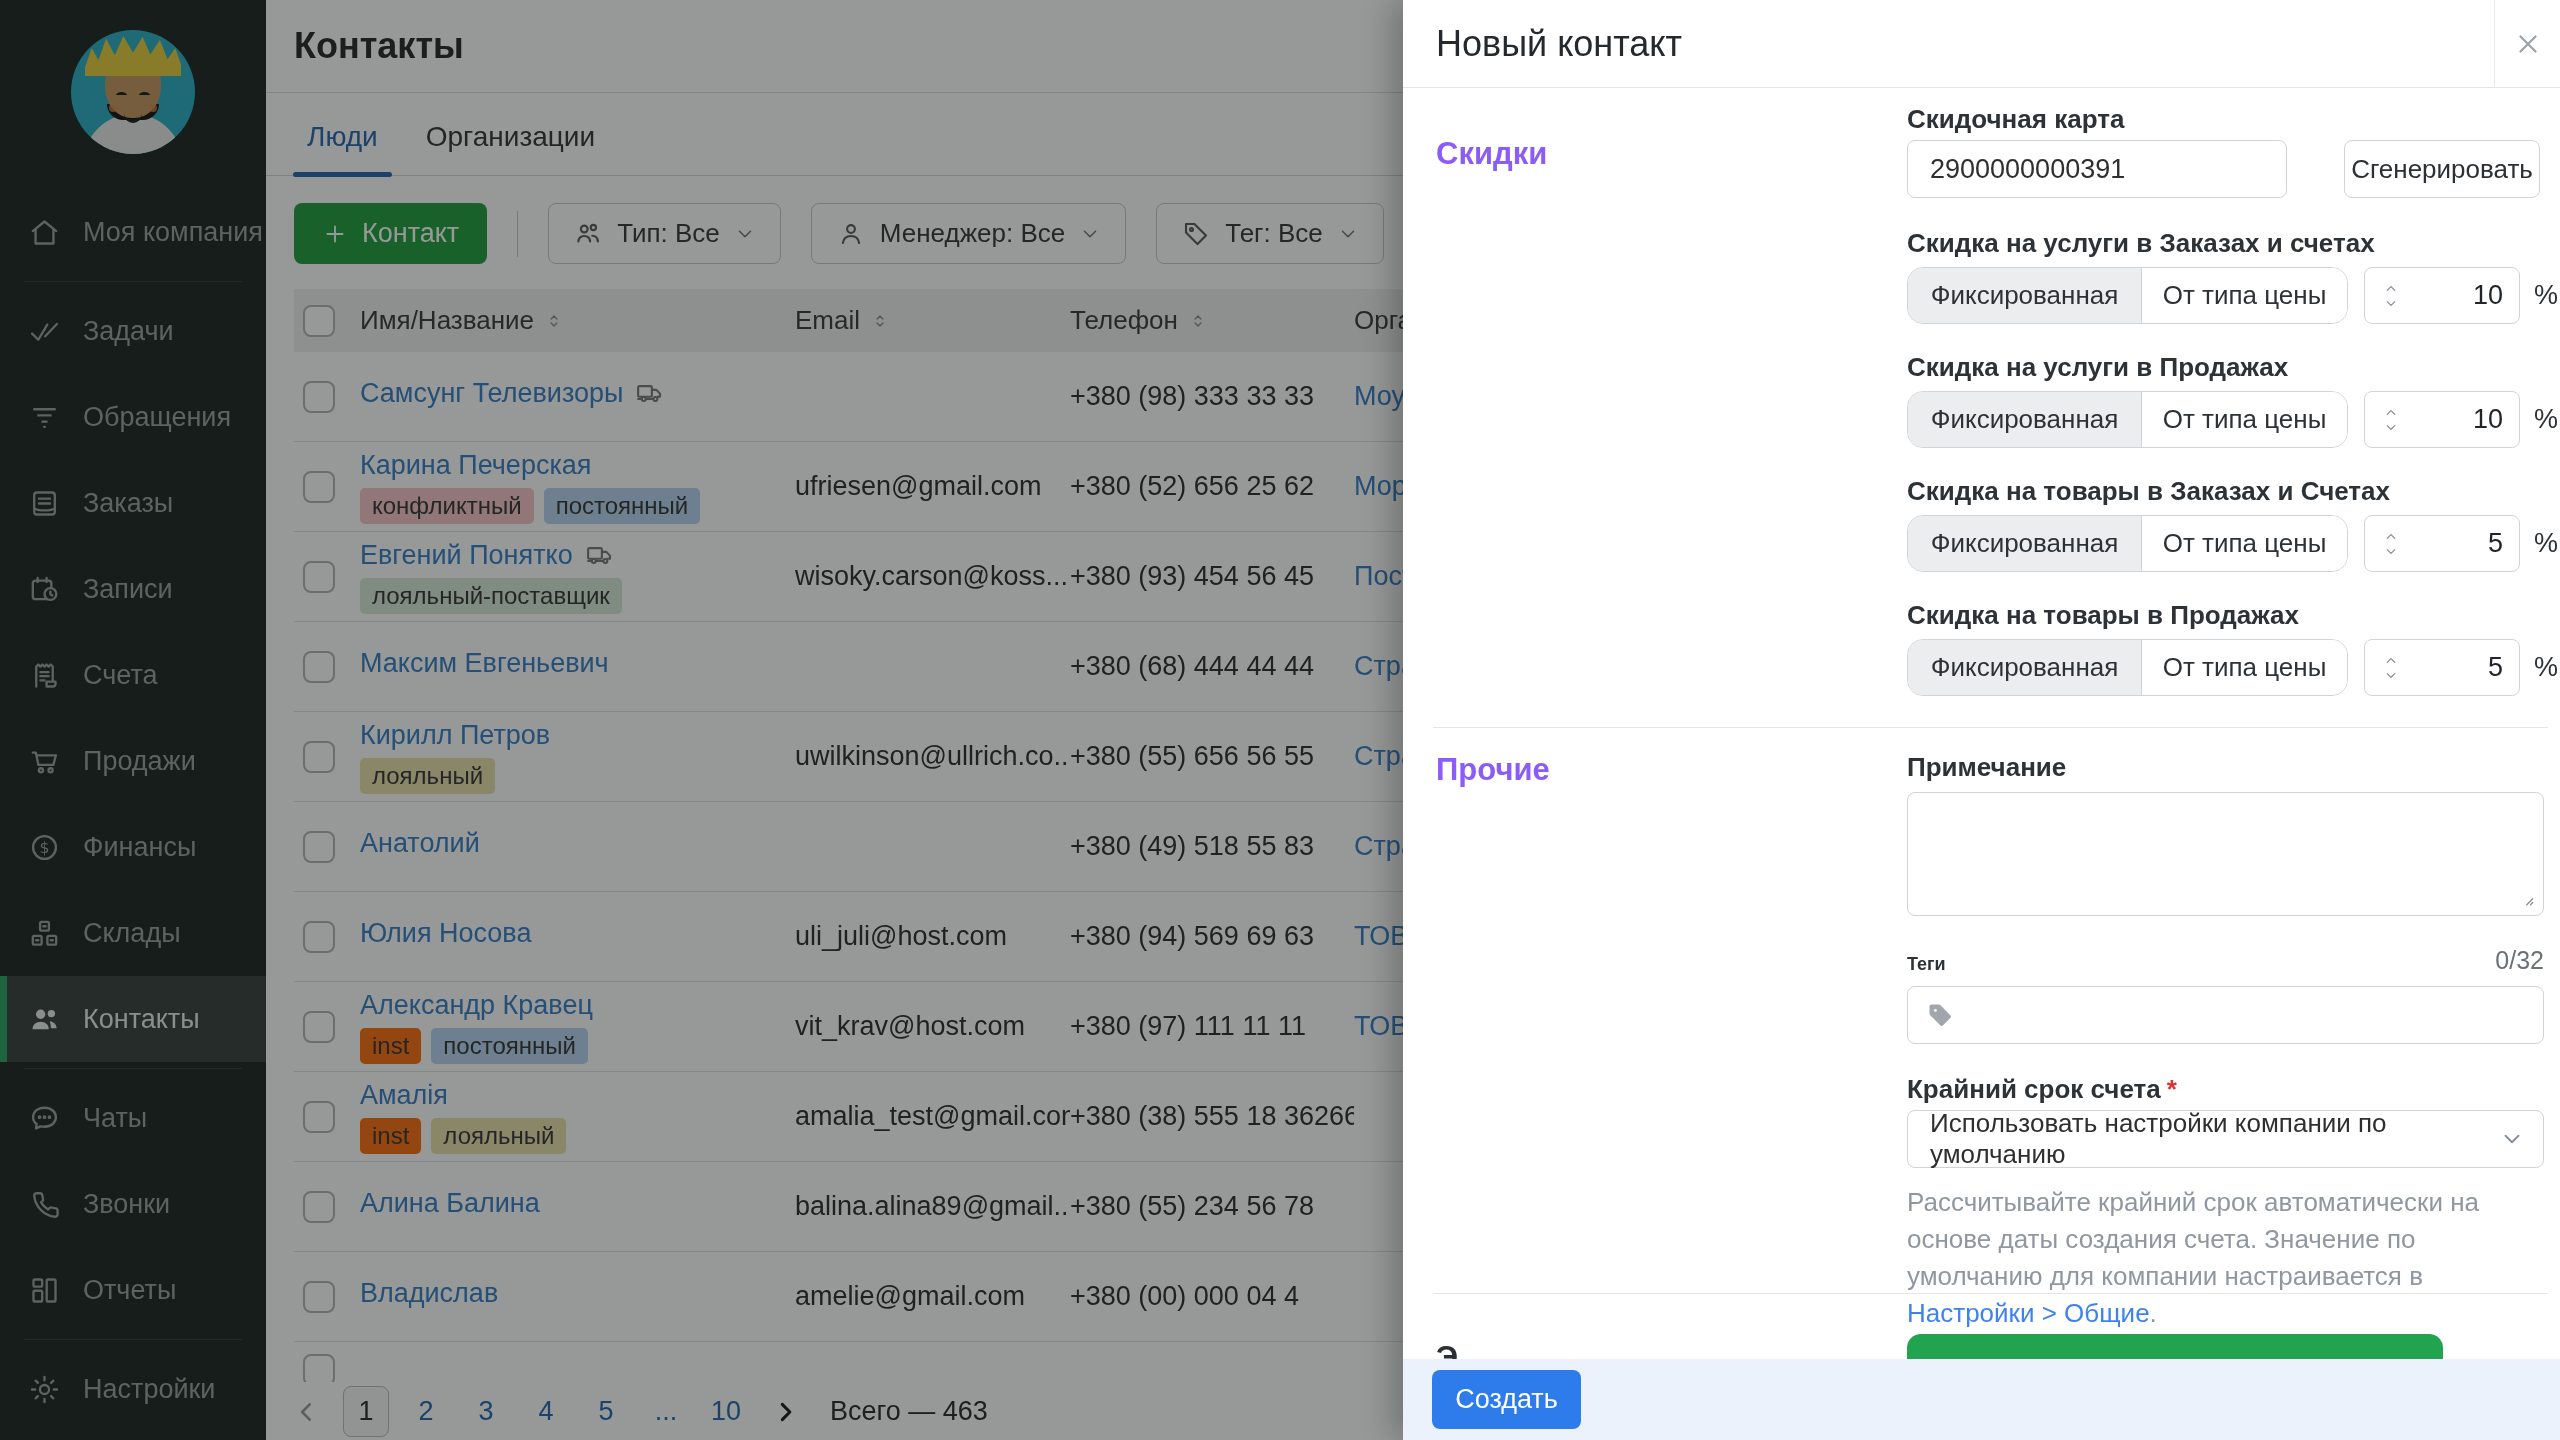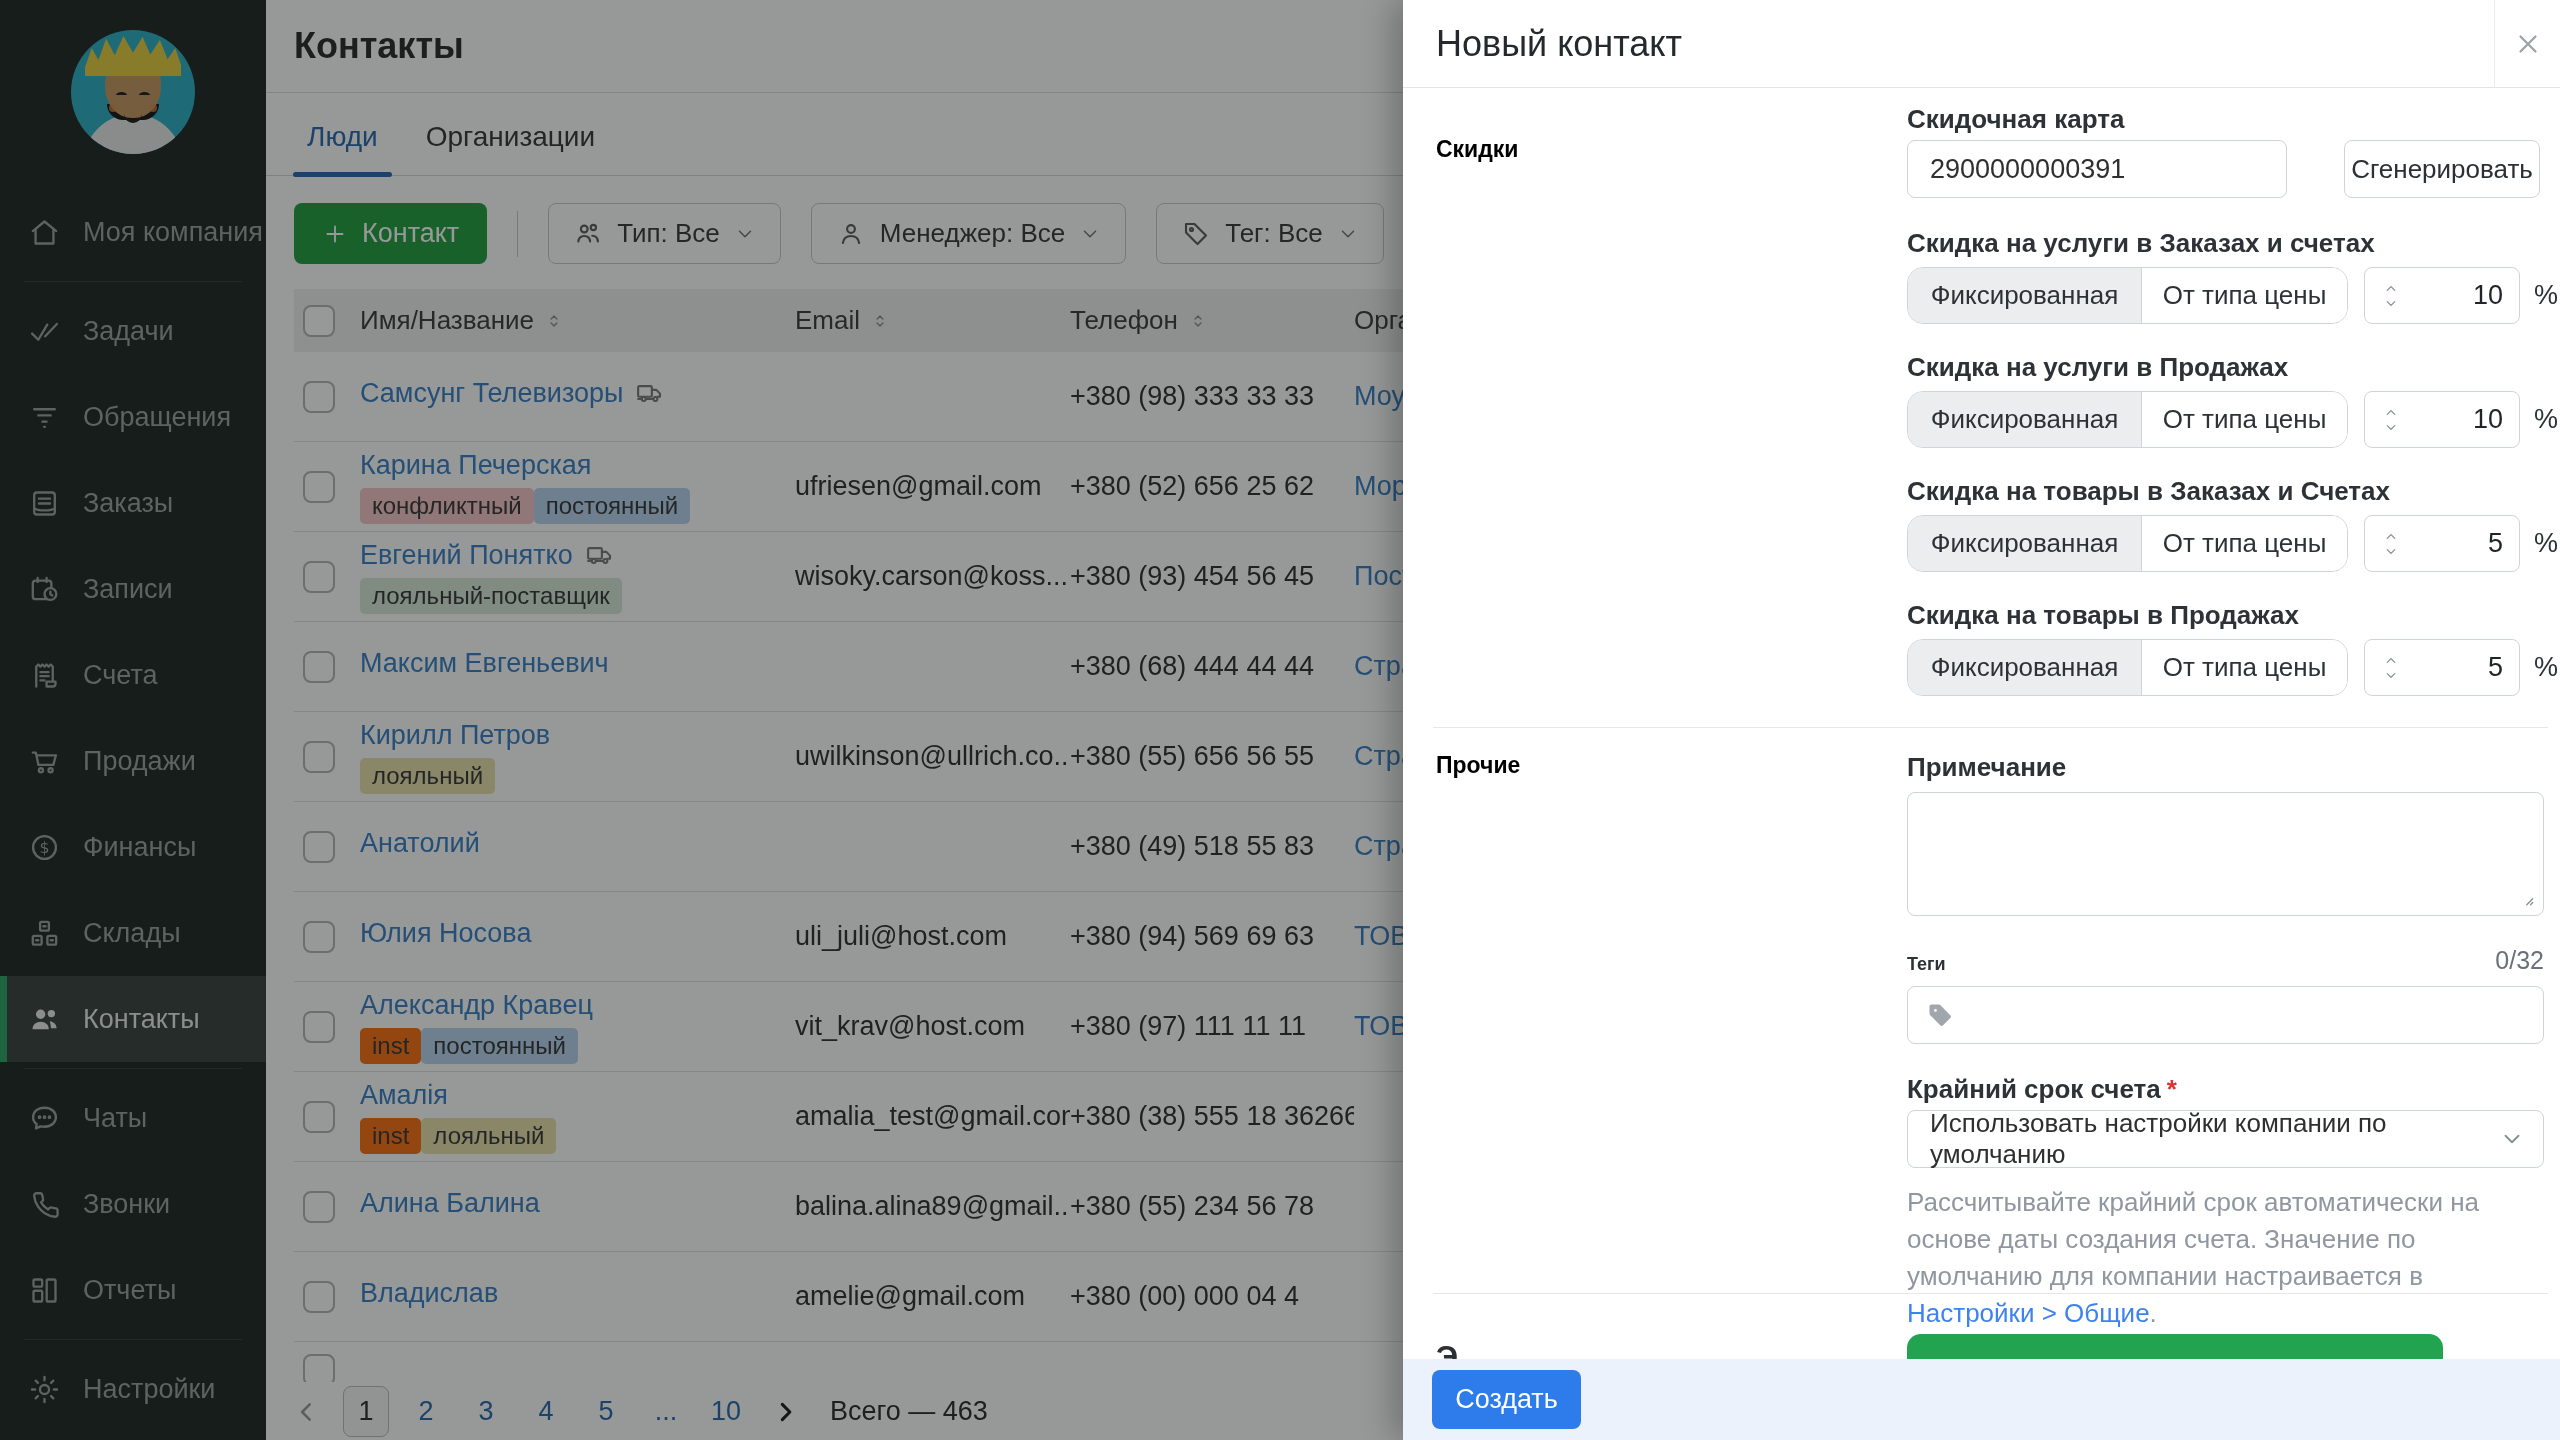--- a/index.html
+++ b/index.html
@@ -51,21 +51,21 @@
   .c-email{width:275px;flex:none}
   .c-phone{width:284px;flex:none}
   .c-org{flex:1;overflow:hidden;white-space:nowrap}
   .sort{color:#8b9197}
   .checkbox{width:32px;height:32px;border:2px solid #b5b5b5;border-radius:8px;background:#fff;display:inline-block;cursor:pointer}
   .t-row{display:flex;align-items:center;height:90px;border-bottom:1px solid #e0e0e0}
   .row-name{display:flex;flex-direction:column;justify-content:flex-end;gap:7px}
   .nm{display:flex;align-items:center;gap:12px;white-space:nowrap}
   .link{color:#3b82c4;font-size:27px;text-decoration:none;cursor:pointer}
   .truck{color:#7b7b7b}
-  .tags{display:flex;}
+  .tags{display:flex;gap:10px}
   .tags:empty{display:none}
   .tag{font-size:24px;line-height:1;padding:6px 12px;border-radius:5px;color:#3a3a3a;white-space:nowrap}
   .tag-red{background:#f5c6c6}.tag-blue{background:#b9d5ef}.tag-green{background:#d8e9d8}
   .tag-yellow{background:#e8e2ae}.tag-lightgreen{background:#f97316}
   .cell{font-size:27px;color:#333;overflow:hidden;white-space:nowrap}
   .t-partial{height:40px;overflow:hidden;padding:12px 0 0 9px}
   .pagination{position:absolute;left:28px;right:0;bottom:0;height:57px;background:#fff;display:flex;align-items:center}
   .pg-prev{color:#9a9a9a;margin-right:16px;cursor:pointer}
   .pg-next{color:#1f1f1f;margin:0 16px;cursor:pointer}
   .pg-num{min-width:46px;text-align:center;font-size:27px;color:#2b6cb0;margin:0 7px;padding:9px 0;cursor:pointer}
@@ -74,21 +74,21 @@
 
   .overlay{position:absolute;inset:0;background:rgba(8,10,10,.42);z-index:5}
 
   
   .drawer{position:absolute;top:0;right:0;width:1157px;height:1440px;background:#fff;z-index:10;box-shadow:-10px 0 30px rgba(0,0,0,.25)}
   .d-head{position:absolute;top:0;left:0;right:0;height:88px;border-bottom:1px solid #e4e4e4;background:#fff;z-index:4}
   .d-title{position:absolute;left:33px;top:0;line-height:88px;font-size:36px;font-weight:500;color:#24292e}
   .d-close-sep{position:absolute;right:65px;top:0;width:1px;height:88px;background:#ececec}
   .d-close{position:absolute;right:0;top:0;width:65px;height:88px;display:flex;align-items:center;justify-content:center;color:#9aa0a6;cursor:pointer}
   .d-body{position:absolute;top:88px;left:0;right:0;bottom:0;overflow:hidden}
-  .sec-label{position:absolute;left:33px;font-size:23px;font-weight:600;color:#000000}
+  .sec-label{position:absolute;left:33px;font-size:31px;font-weight:600;color:#8b5cf6}
   .f-label{position:absolute;font-size:26px;font-weight:600;color:#2d3237}
   .fld{position:absolute;border:1px solid #cfd4d9;border-radius:8px;background:#fff;font-size:27px;color:#2f2f2f}
   #card-input{left:504px;top:52px;width:380px;height:58px;padding:0 22px;font-family:"Liberation Sans",sans-serif;outline:none}
   .btn-generate{position:absolute;left:941px;top:52px;width:196px;height:58px;border:1px solid #cfd4d9;border-radius:8px;background:#fff;font-size:26px;color:#2b3035;display:flex;align-items:center;justify-content:center;cursor:pointer;font-family:"Liberation Sans",sans-serif}
   .dgroups{position:absolute;inset:0}
   .disc-group{position:absolute;left:504px;width:653px}
   .dgroups div.disc-group:nth-of-type(1){top:140px}
   .dgroups div.disc-group:nth-of-type(2){top:264px}
   .dgroups div.disc-group:nth-of-type(3){top:388px}
   .dgroups div.disc-group:nth-of-type(4){top:512px}

